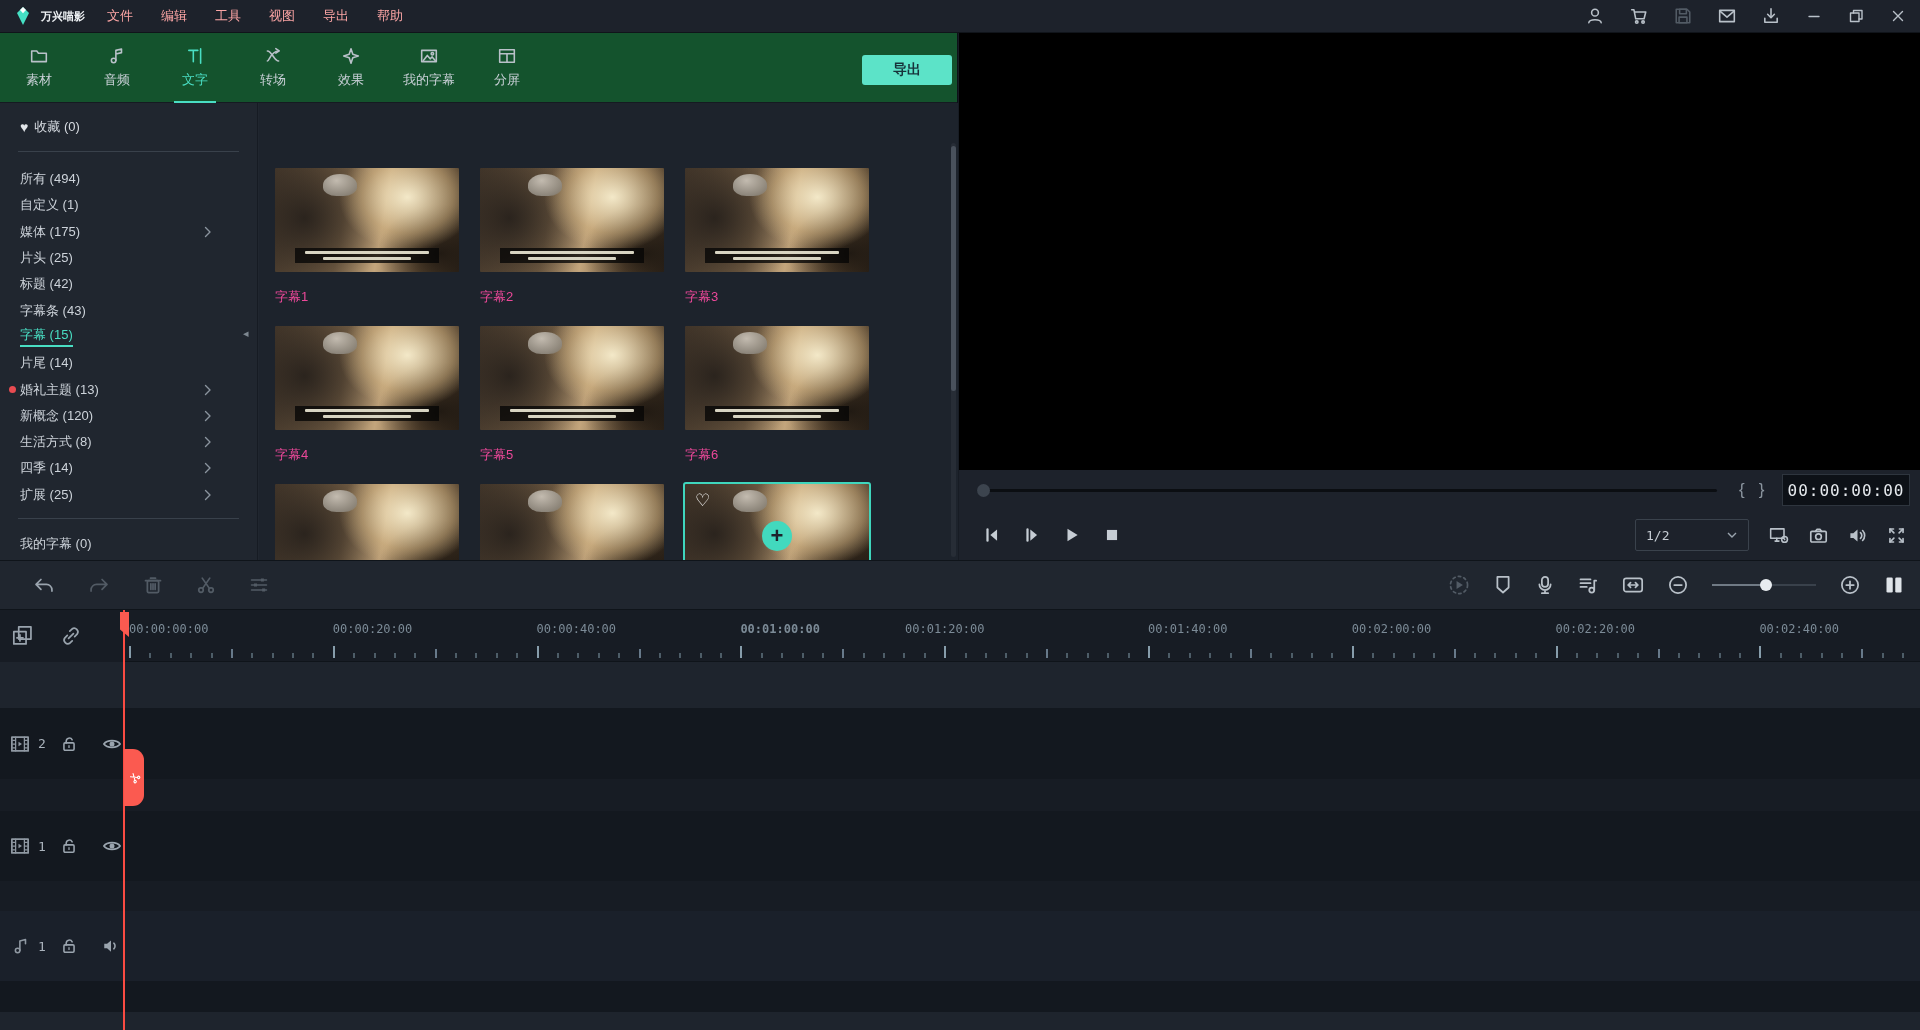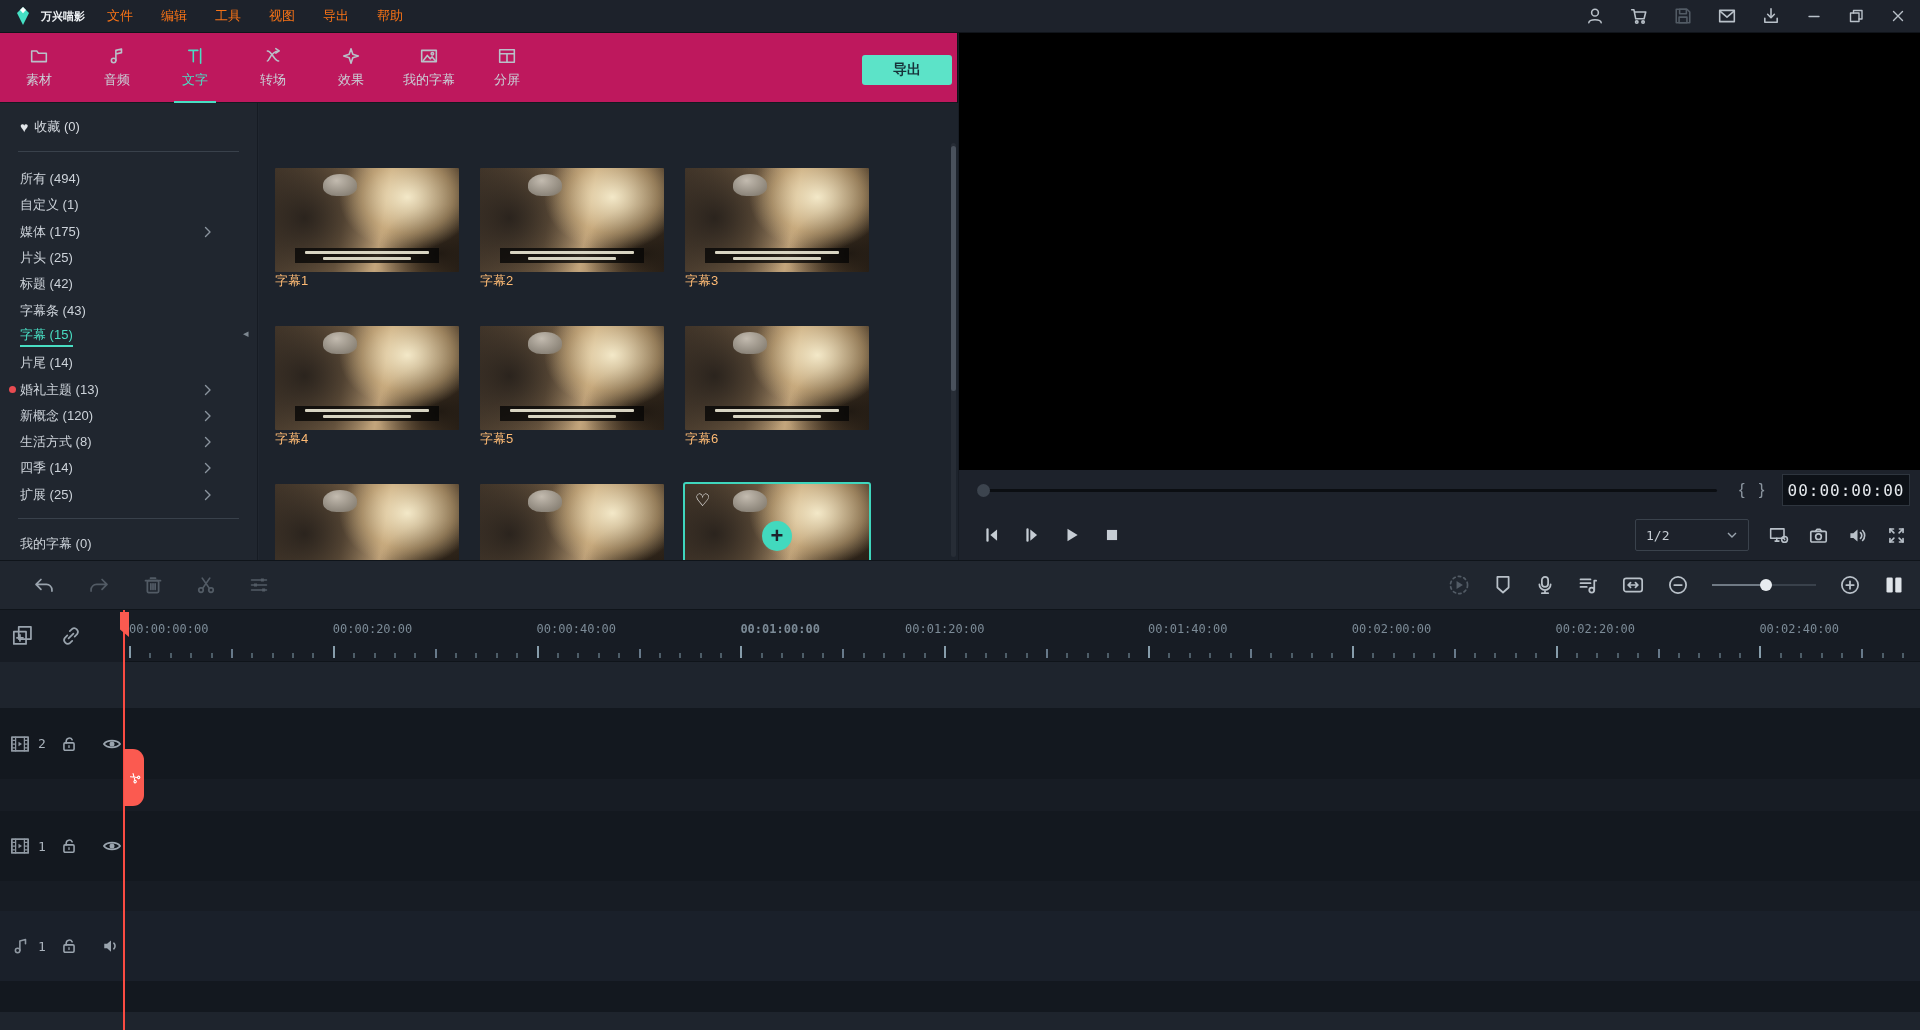--- a/index.html
+++ b/index.html
@@ -8,26 +8,26 @@
   .mono{font-family:"DejaVu Sans Mono",monospace}
   svg{display:block}
   .ic{display:inline-flex;align-items:center;justify-content:center;color:#b9c1c9}
   .ic svg{stroke:currentColor;fill:none;stroke-width:1.4;stroke-linecap:round;stroke-linejoin:round}
   .dim{color:#525b65}
   
   .titlebar{position:absolute;left:0;top:0;width:1920px;height:33px;background:#1d222b;
     border-bottom:1px solid #10141a;display:flex;align-items:center;padding:0 14px;z-index:30}
   .logo{display:flex;align-items:center;gap:9px;margin-right:22px}
   .logo-txt{font-weight:bold;font-size:11px;color:#f0f3f6}
-  .menu-item{color:#f97316;margin-right:28px;cursor:default}
+  .menu-item{color:#fca5a5;margin-right:28px;cursor:default}
   .tb-center{position:absolute;left:0;right:0;text-align:center;color:#cdd3da;pointer-events:none}
   .tb-right{margin-left:auto;display:flex;align-items:center;gap:26px}
   
   .media{position:absolute;left:0;top:33px;width:958px;height:527px;background:#1d232c;border-right:1px solid #0d1117}
-  .tabbar{position:absolute;left:0;top:0;width:100%;height:70px;background:#be185d;border-bottom:1px solid #151a21;display:flex;align-items:flex-start}
+  .tabbar{position:absolute;left:0;top:0;width:100%;height:70px;background:#14532d;border-bottom:1px solid #151a21;display:flex;align-items:flex-start}
   .tab{display:flex;flex-direction:column;align-items:center;gap:6px;padding-top:14px;height:70px;position:relative;color:#c9d0d7;min-width:58px;margin:0 10px;cursor:pointer}
   .tab .lbl{font-size:13px}
   .tab.active{color:#49dec3}
   .tab.active .ic{color:#49dec3}
   .tab.active::after{content:"";position:absolute;left:8px;right:8px;bottom:0;height:2px;background:#49dec3}
   .export-btn{position:absolute;right:5px;top:22px;width:90px;height:30px;background:#5ce3c8;color:#17323a;
     border:none;border-radius:3px;font-size:14px;font-weight:bold;cursor:pointer}
   .media-body{position:absolute;left:0;top:70px;width:958px;height:457px;background:#20262f}
   .sidebar{position:absolute;left:0;top:0;width:258px;height:457px;border-right:1px solid #161b23;padding-top:10px}
   .fav-row{display:flex;align-items:center;gap:6px;padding-left:20px;height:28px;color:#d6dbe1;cursor:pointer}
@@ -60,21 +60,21 @@
      radial-gradient(95px 75px at 72% 28%, rgba(248,238,206,.95), rgba(214,184,134,.5) 48%, rgba(120,90,55,0) 72%),
      radial-gradient(120px 115px at 16% 48%, rgba(38,32,27,.92), rgba(38,32,27,0) 70%),
      radial-gradient(90px 70px at 90% 82%, rgba(28,22,16,.9), rgba(28,22,16,0) 70%),
      linear-gradient(100deg,#4a3c2e 0%,#7a6348 38%,#c3a57c 58%,#6b543a 80%,#32271c 100%)}
   .thumb .hat{position:absolute;left:26%;top:6%;width:34px;height:22px;border-radius:50% 50% 40% 40%;
     background:radial-gradient(at 40% 30%,#cfc8bd,#8d877d 75%,rgba(90,84,76,0));opacity:.9}
   .subbar{position:absolute;left:11%;right:11%;bottom:9px;height:15px;background:rgba(5,5,5,.78);
     display:flex;flex-direction:column;align-items:center;justify-content:center;gap:3px}
   .subbar b{display:block;height:3px;background:#d8d4c2;width:86%;border-radius:1px}
   .subbar b:last-child{width:62%}
-  .caption{margin-top:0;color:#fdba74;font-size:13px}
+  .caption{margin-top:16px;color:#ec4899;font-size:13px}
   .g-heart,.g-plus{display:none}
   .gitem.sel .thumb{outline:2px solid #3fd6bd;outline-offset:0}
   .gitem.sel .g-heart{display:block;position:absolute;left:10px;top:6px;color:#fff;font-size:17px}
   .gitem.sel .g-plus{display:flex;position:absolute;left:50%;top:50%;transform:translate(-50%,-50%);
     width:30px;height:30px;border-radius:50%;background:#42d9be;color:#1d232c;font-size:22px;font-weight:bold;
     align-items:center;justify-content:center;line-height:1}
   .vscroll{position:absolute;right:2px;top:40px;width:5px;height:414px;background:#272d36;border-radius:3px}
   .vscroll .vthumb{position:absolute;left:0;top:3px;width:5px;height:245px;background:#49515c;border-radius:3px;cursor:pointer}
   
   .preview{position:absolute;left:959px;top:33px;width:961px;height:527px;background:#1d222b}

